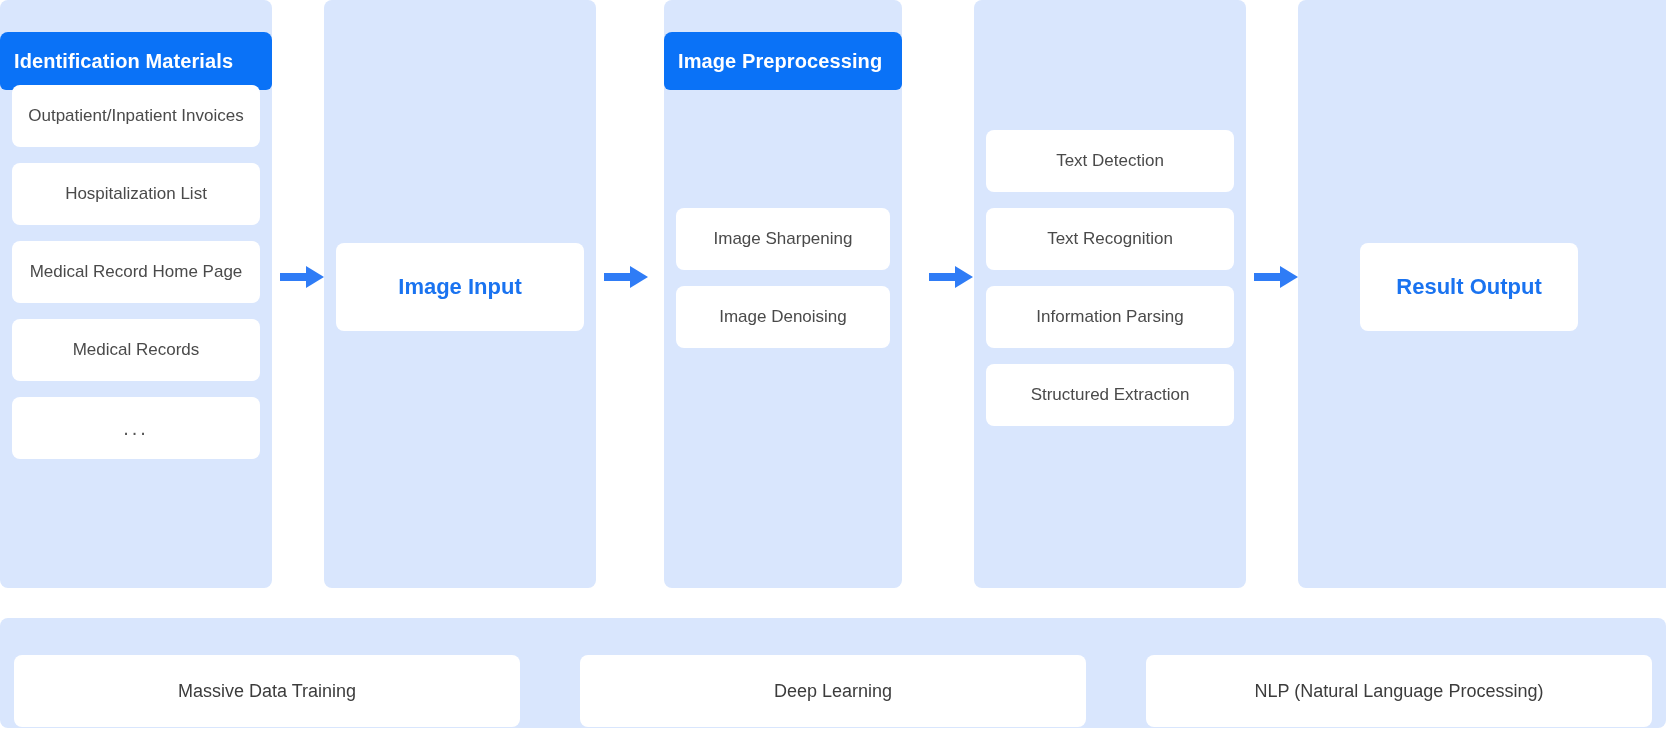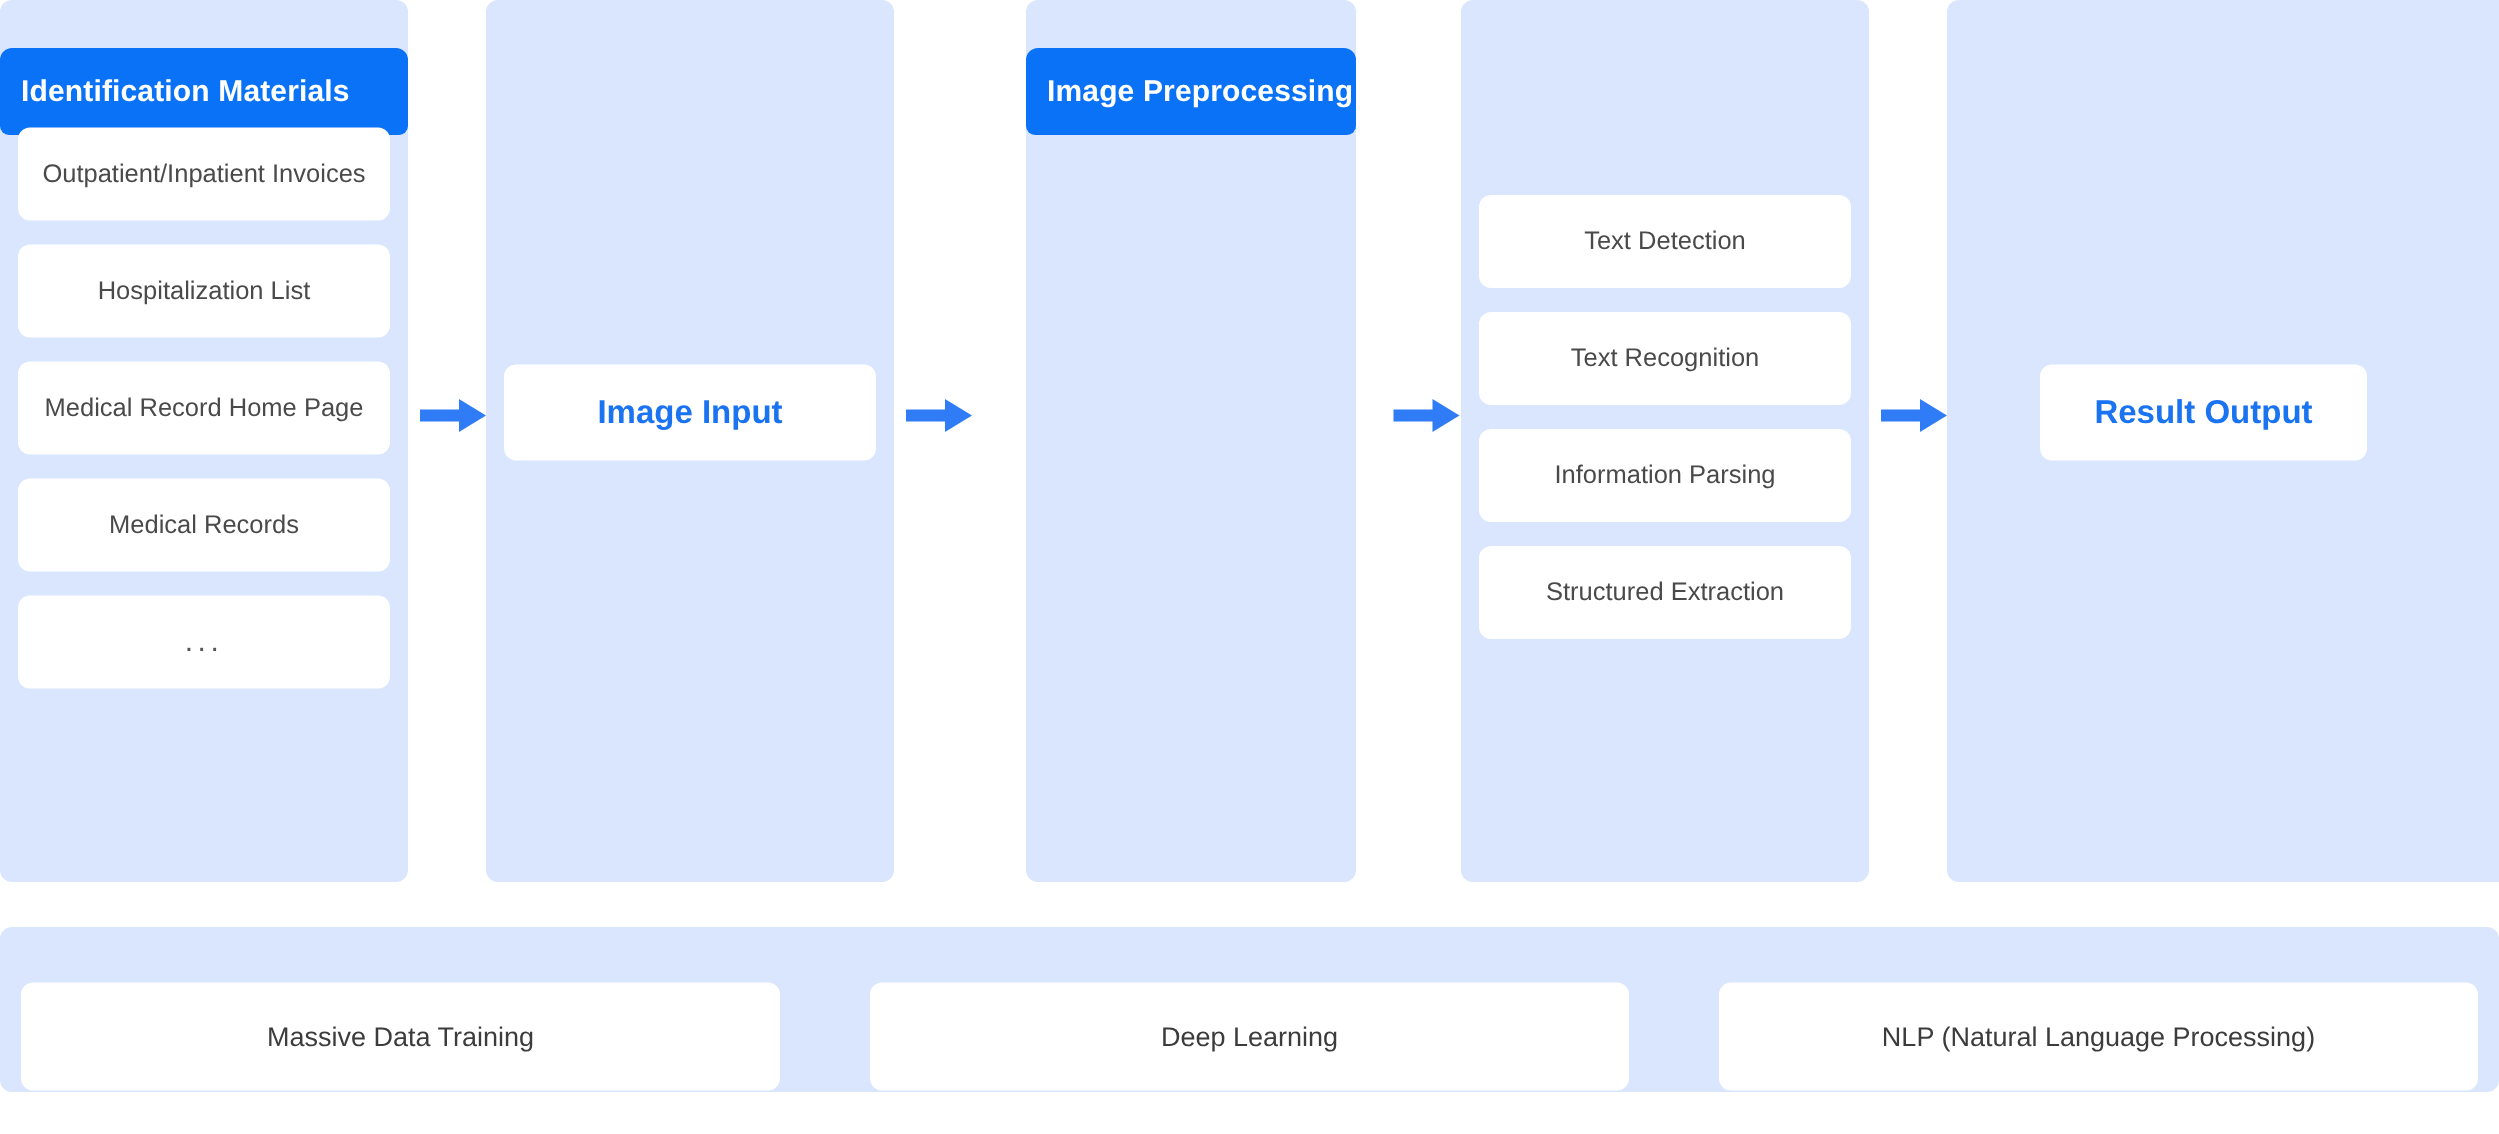--- a/index.html
+++ b/index.html
@@ -69,21 +69,21 @@
     justify-content: center;
     text-align: center;
     color: #4a4a4a;
     font-size: 17px;
     line-height: 1.35;
     padding: 0 8px;
     box-sizing: border-box;
   }
 
   .card.centered-box {
-    height: 64px;
+    height: 88px;
     color: #1a73f0;
     font-size: 22px;
     font-weight: bold;
   }
 
   .dots {
     letter-spacing: 3px;
     font-size: 20px;
     color: #555;
   }
@@ -159,22 +159,26 @@
     </div>
   </div>
 
   <div class="arrow" style="left:600px;">
     <svg width="48" height="26" viewBox="0 0 48 26" aria-hidden="true">
       <rect x="2" y="9" width="28" height="8" fill="#2f7cf6"></rect>
       <polygon points="28,2 46,13 28,24" fill="#2f7cf6"></polygon>
     </svg>
   </div>
 
-  <div class="column" style="left:684px; width:220px;">
+  <div class="column" style="left:664px; width:238px;">
     <div class="col-header">Image Preprocessing</div>
+    <div class="card-stack" style="top:208px;">
+      <div class="card">Image Sharpening</div>
+      <div class="card">Image Denoising</div>
+    </div>
   </div>
 
   <div class="arrow" style="left:925px;">
     <svg width="48" height="26" viewBox="0 0 48 26" aria-hidden="true">
       <rect x="2" y="9" width="28" height="8" fill="#2f7cf6"></rect>
       <polygon points="28,2 46,13 28,24" fill="#2f7cf6"></polygon>
     </svg>
   </div>
 
   <div class="column" style="left:974px; width:272px;">

